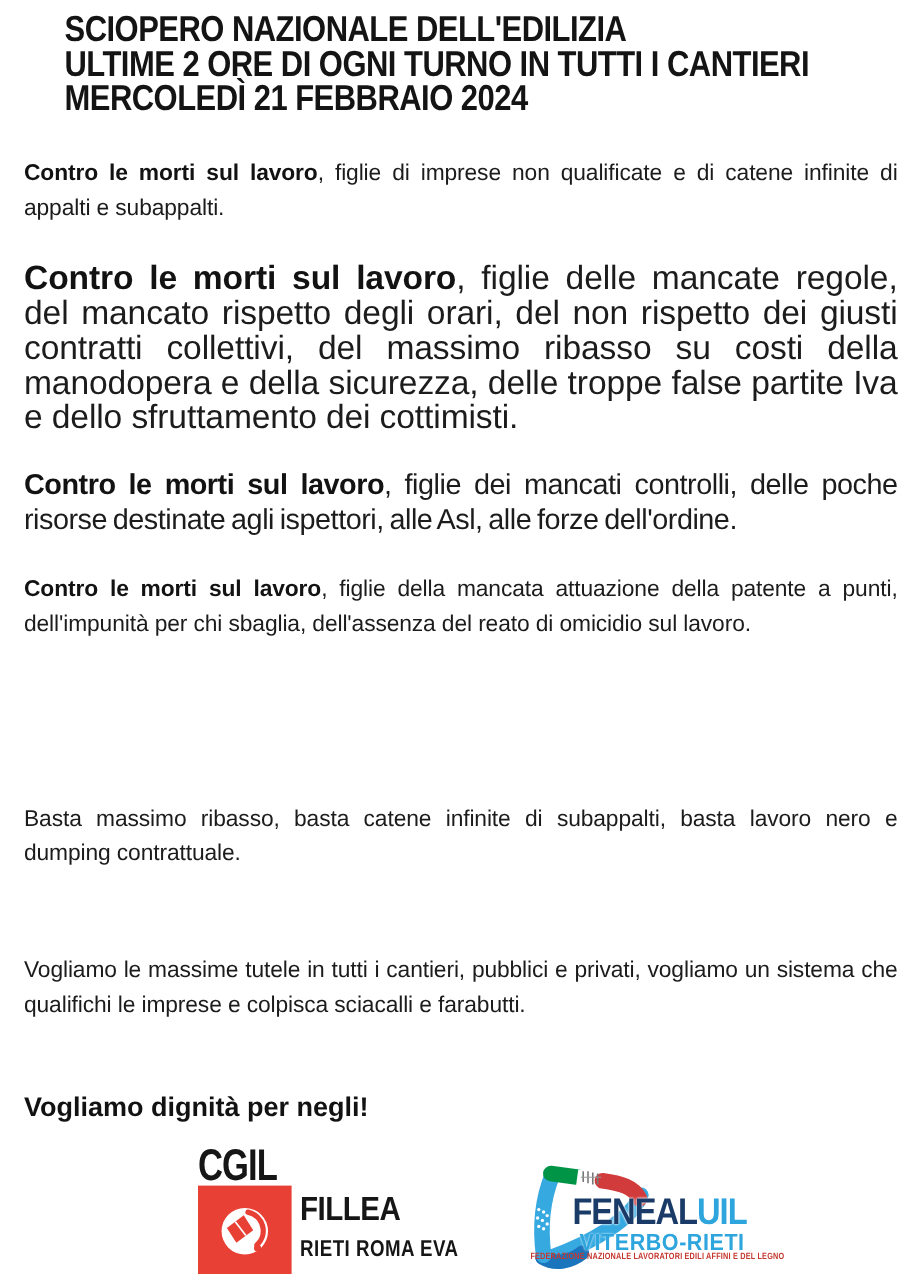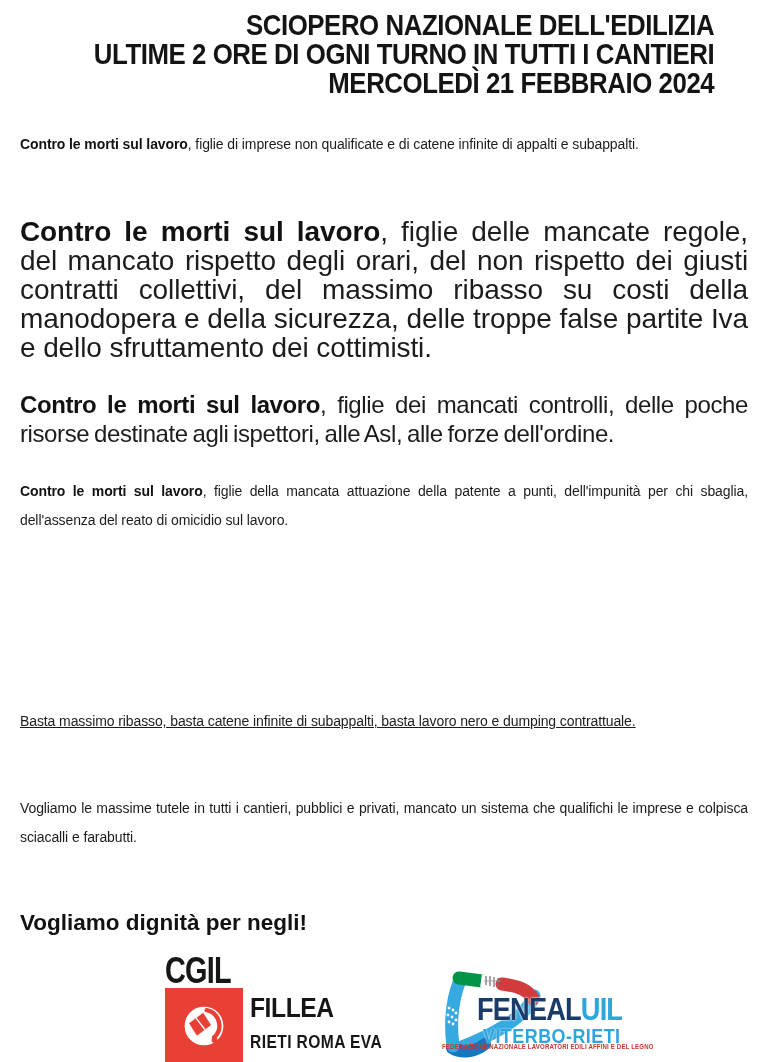--- a/index.html
+++ b/index.html
@@ -1,36 +1,36 @@
 <!DOCTYPE html>
 <html><head>
 <meta charset="utf-8">
 <style>
   html,body { margin:0; padding:0; background:#ffffff; }
   .page {
     position:relative; width:768px; height:1062px; background:#ffffff;
     overflow:hidden; font-family:"Liberation Sans", sans-serif; color:#1c1c1c;
   }
   
-  .title { position:absolute; top:10px; left:0; width:768px; text-align:right;
+  .title { position:absolute; top:10px; left:0; width:768px; text-align:left;
            font-weight:bold; color:#141414; }
   .tline { display:block; font-size:30px; line-height:29px; white-space:nowrap;
            transform:scaleX(0.86); transform-origin:50% 50%; letter-spacing:-0.5px; }
   
   .flyer-body { position:absolute; left:0; top:0; width:768px; height:1062px; }
   .para { position:absolute; left:20px; right:20px; margin:0;
-          font-size:14px; line-height:29px; text-align:justify;
+          font-size:19px; line-height:29px; text-align:justify;
           letter-spacing:-0.1px; color:#1c1c1c; }
   .para b { font-weight:bold; color:#121212; }
   .p1 { top:130px; }
   .p2 { top:217px; font-size:28px; }
   .p3 { top:390px; font-size:24px; letter-spacing:-0.4px; word-spacing:-1.5px; }
   .p4 { top:477px; }
   .p5 { top:591px; }
-  .p6 { top:707px;text-decoration:underline; }
+  .p6 { top:668px; }
   .p7 { top:794px; }
   .closing { position:absolute; left:20px; top:908px; margin:0;
              font-size:22.5px; line-height:29px; font-weight:bold; color:#121212; }
   
   .logos { position:absolute; left:0; top:950px; width:640px; height:112px; }
   
   .cgil { position:absolute; left:165px; top:4px; }
   .cgil-word { font-size:37px; line-height:34px; font-weight:bold; color:#161616;
                letter-spacing:-1px; transform:scaleX(0.78); transform-origin:0 50%;
                white-space:nowrap; }
@@ -71,21 +71,21 @@
     <span class="tline">ULTIME 2 ORE DI OGNI TURNO IN TUTTI I CANTIERI</span>
     <span class="tline">MERCOLEDÌ 21 FEBBRAIO 2024</span>
   </header>
 
   <main class="flyer-body">
     <p class="para p1"><b>Contro le morti sul lavoro</b><span>, figlie di imprese non qualificate e di catene infinite di appalti e subappalti.</span></p>
     <p class="para p2"><b>Contro le morti sul lavoro</b><span>, figlie delle mancate regole, del mancato rispetto degli orari, del non rispetto dei giusti contratti collettivi, del massimo ribasso su costi della manodopera e della sicurezza, delle troppe false partite Iva e dello sfruttamento dei cottimisti.</span></p>
     <p class="para p3"><b>Contro le morti sul lavoro</b><span>, figlie dei mancati controlli, delle poche risorse destinate agli ispettori, alle Asl, alle forze dell'ordine.</span></p>
     <p class="para p4"><b>Contro le morti sul lavoro</b><span>, figlie della mancata attuazione della patente a punti, dell'impunità per chi sbaglia, dell'assenza del reato di omicidio sul lavoro.</span></p>
     <p class="para p6"><b></b><span>Basta massimo ribasso, basta catene infinite di subappalti, basta lavoro nero e dumping contrattuale.</span></p>
-    <p class="para p7"><b></b><span>Vogliamo le massime tutele in tutti i cantieri, pubblici e privati, mancato un sistema che qualifichi le imprese e colpisca sciacalli e farabutti.</span></p>
+    <p class="para p7"><b></b><span>Vogliamo le massime tutele in tutti i cantieri, pubblici e privati, vogliamo un sistema che qualifichi le imprese e colpisca sciacalli e farabutti.</span></p>
     <p class="closing">Vogliamo dignità per negli!</p>
   </main>
 
   <footer class="logos">
 
     <div class="cgil">
       <div class="cgil-word">CGIL</div>
       <div class="cgil-row">
         <div class="cgil-square">
           <svg width="44" height="44" viewBox="-25 -25 50 50">

